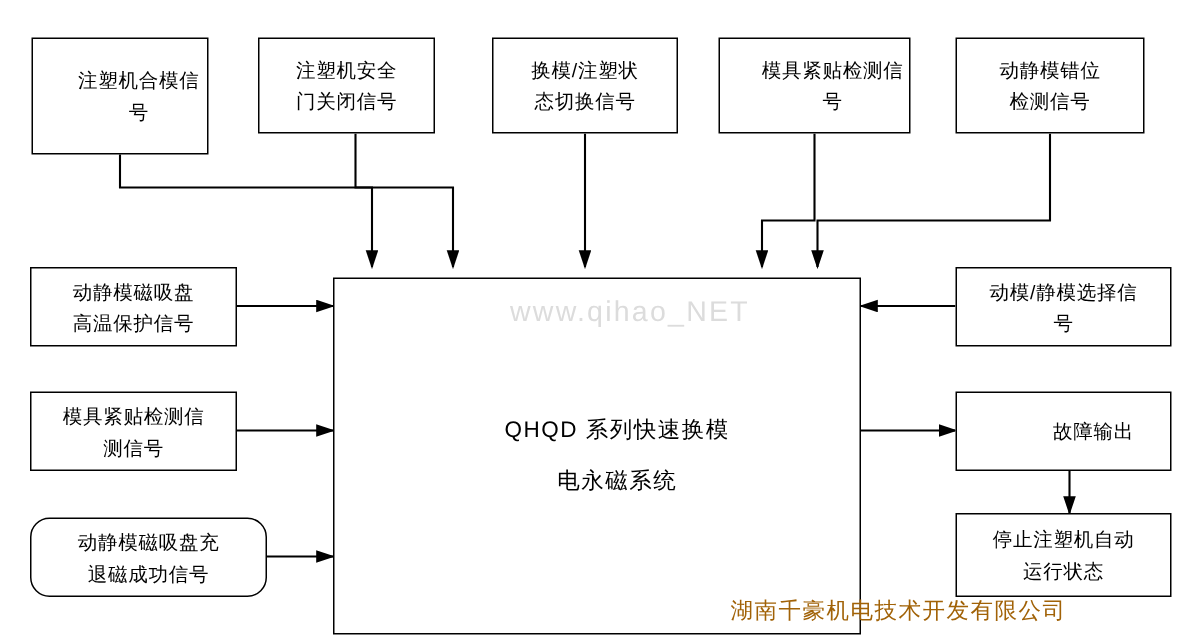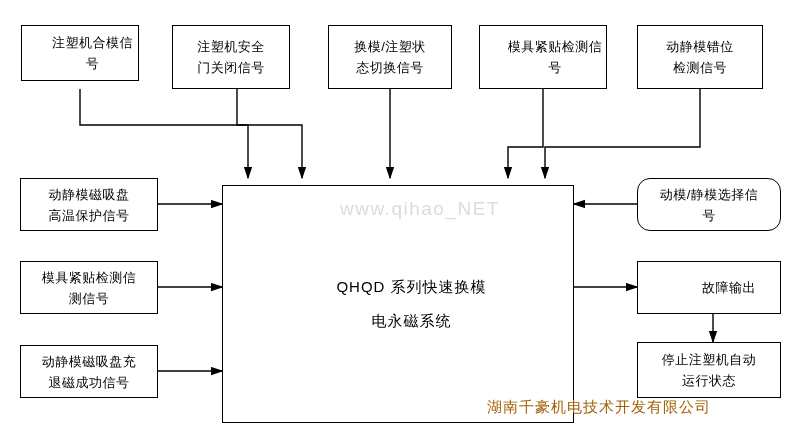--- a/index.html
+++ b/index.html
@@ -90,21 +90,21 @@
       <path d="M158,371 L222,371" marker-end="url(#arrow)"></path>
 
       <path d="M637,204 L574,204" marker-end="url(#arrow)"></path>
 
       <path d="M572,287 L637,287" marker-end="url(#arrow)"></path>
 
       <path d="M713,313 L713,342" marker-end="url(#arrow)"></path>
     </g>
   </svg>
 
-  <div class="box" style="left:21px; top:25px; width:118px; height:56px;padding-left:25px;">
+  <div class="box" style="left:21px; top:25px; width:118px; height:78px;padding-left:25px;">
     <span>注塑机合模信
 号</span>
   </div>
   <div class="box" style="left:172px; top:25px; width:118px; height:64px;">
     <span>注塑机安全
 门关闭信号</span>
   </div>
   <div class="box" style="left:328px; top:25px; width:124px; height:64px;">
     <span>换模/注塑状
 态切换信号</span>
@@ -119,31 +119,31 @@
   </div>
 
   <div class="box" style="left:20px; top:178px; width:138px; height:53px;text-align:center;">
     <span>动静模磁吸盘
 高温保护信号</span>
   </div>
   <div class="box" style="left:20px; top:261px; width:138px; height:53px;">
     <span>模具紧贴检测信
 测信号</span>
   </div>
-  <div class="box" style="left:20px; top:345px; width:138px; height:53px;">
+  <div class="box" style="left:20px; top:345px; width:158px; height:53px;border-radius:13px;">
     <span>动静模磁吸盘充
 退磁成功信号</span>
   </div>
 
   <div class="box centerbox" style="left:222px; top:185px; width:352px; height:238px;">
     <span>QHQD 系列快速换模
 电永磁系统</span>
   </div>
 
-  <div class="box" style="left:637px; top:178px; width:144px; height:53px;border-radius:13px;">
+  <div class="box" style="left:637px; top:178px; width:144px; height:53px;">
     <span>动模/静模选择信
 号</span>
   </div>
   <div class="box" style="left:637px; top:261px; width:144px; height:53px;padding-left:40px;">
     <span>故障输出</span>
   </div>
   <div class="box" style="left:637px; top:342px; width:144px; height:56px;">
     <span>停止注塑机自动
 运行状态</span>
   </div>

